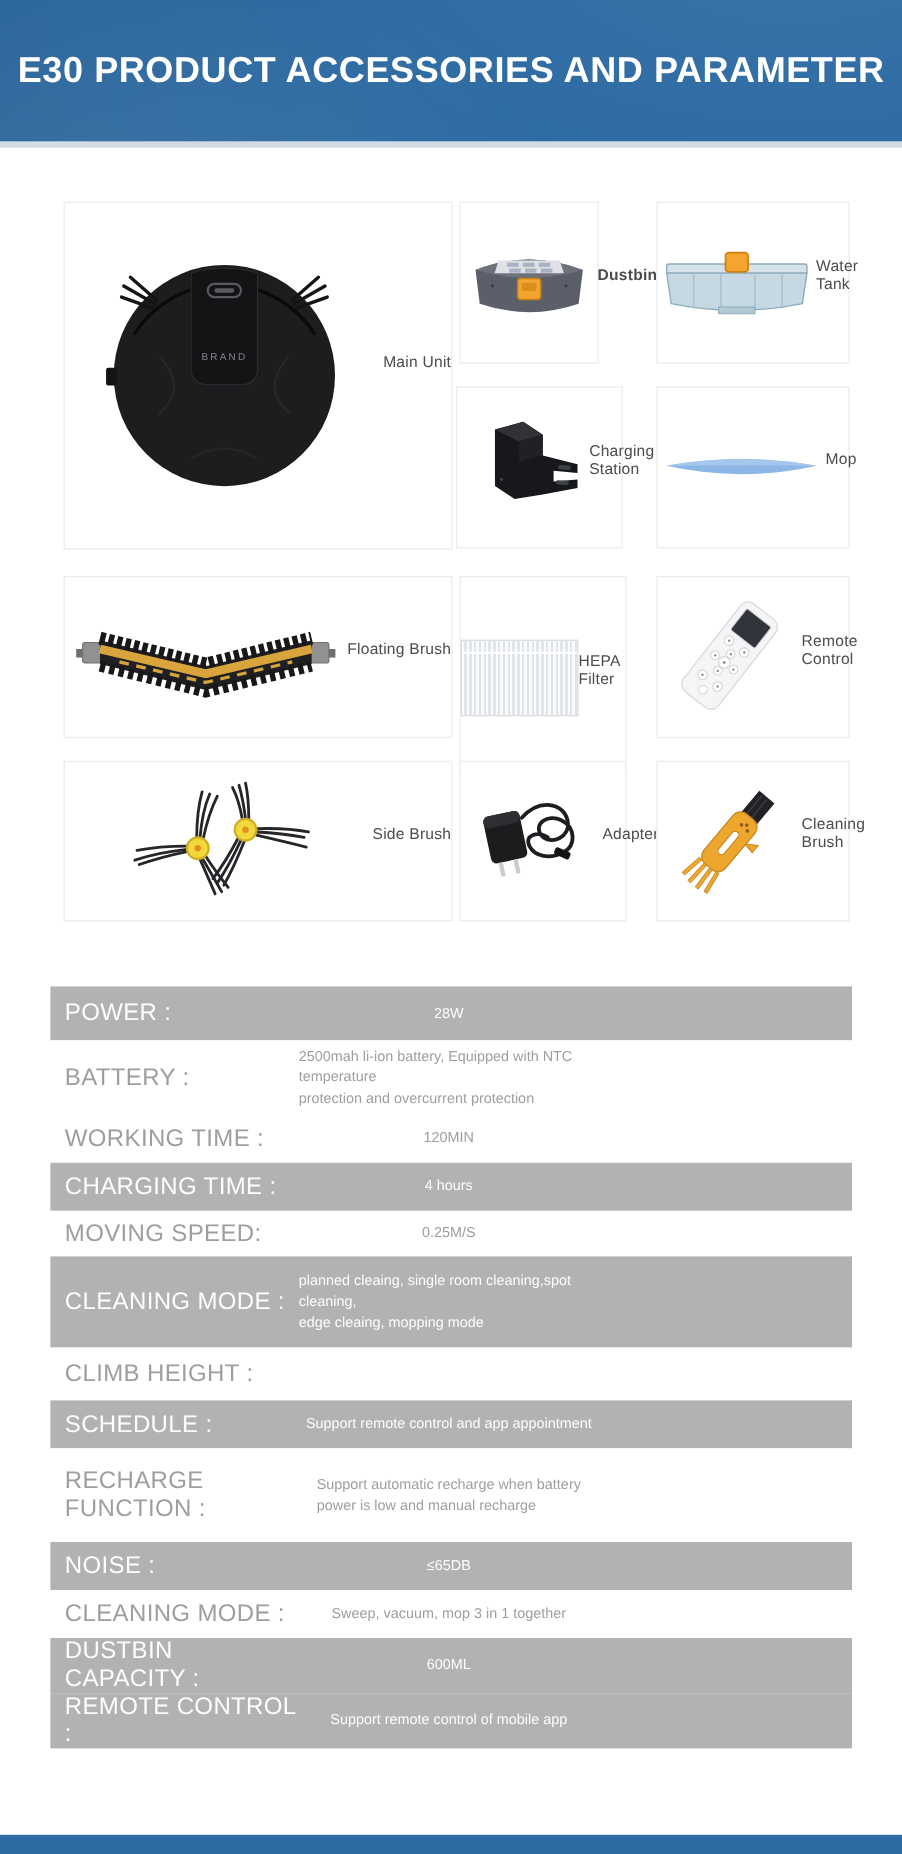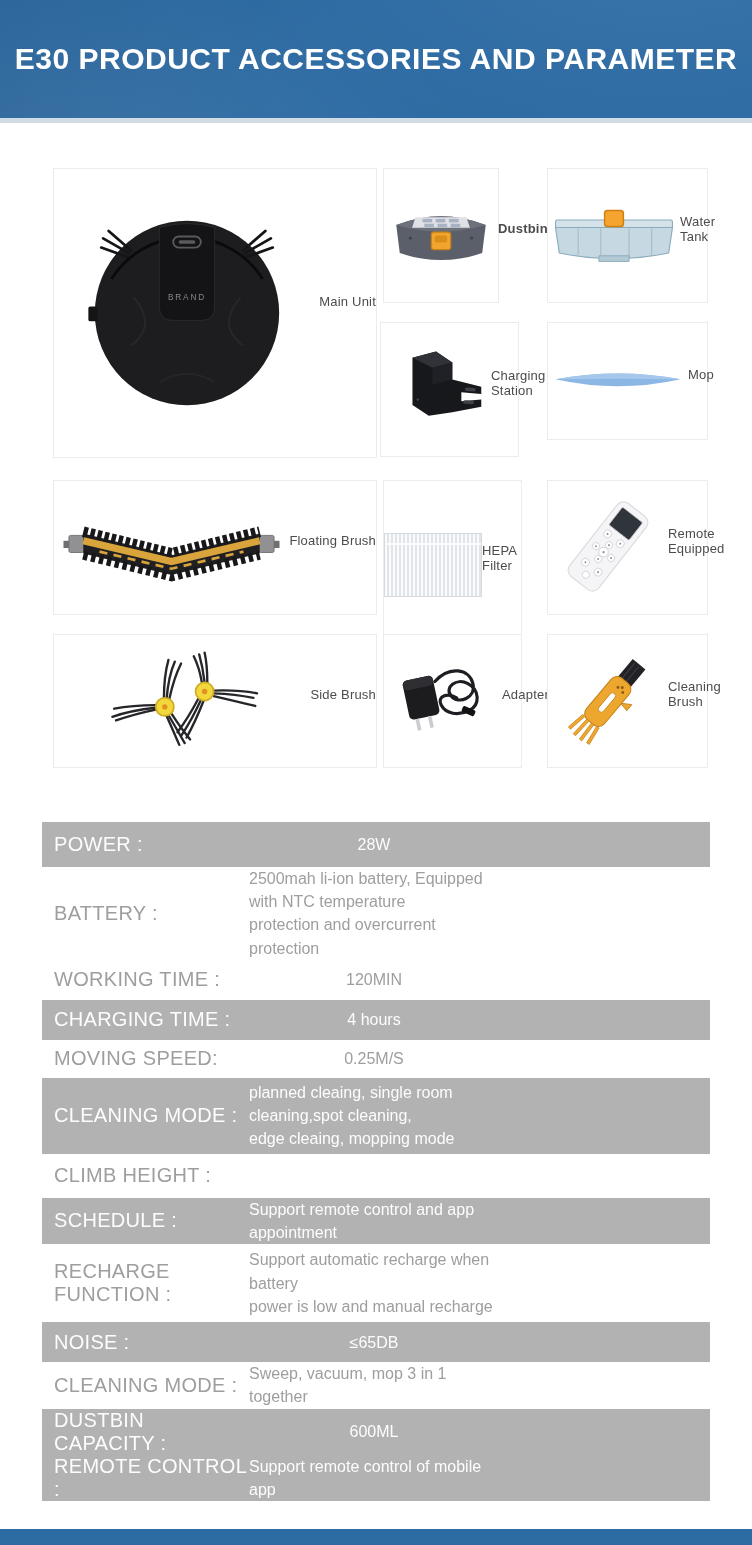--- a/index.html
+++ b/index.html
@@ -28,21 +28,21 @@
         background:repeating-linear-gradient(90deg,#fafbfc 0px,#fafbfc 2px,#e1e5e9 2px,#e1e5e9 4px);}
   .hepa:after{content:"";position:absolute;left:0;right:0;top:9px;height:2px;background:rgba(255,255,255,0.85);}
 
   
   .params{position:absolute;left:42px;top:822px;width:668px;}
   .prow{display:flex;align-items:center;box-sizing:border-box;}
   .prow.gray{background:#b2b2b2;color:#fdfdfd;}
   .prow.white{background:#fff;color:#9e9e9e;}
   .plabel{width:195px;padding-left:12px;flex-shrink:0;font-size:20px;letter-spacing:0.3px;}
   .pvalue{width:250px;display:flex;justify-content:center;flex-shrink:0;}
-  .pvalue span{font-size:16px;line-height:1.45;white-space:pre-line;text-align:left;}
+  .pvalue span{font-size:12px;line-height:1.45;white-space:pre-line;text-align:left;}
   .pspacer{flex:1;}
 
   .footer-bar{position:absolute;left:0;top:1529px;width:752px;height:16px;background:#2d6ba3;}
 </style>
 </head>
 <body>
 
 <div class="page">
 
   <div class="header">
@@ -126,21 +126,21 @@
           <path d="M34,12 L60,5 L78,17 L56,23 Z" fill="#303238"></path>
           <path d="M56,23 L78,17 L78,36 L56,42 Z" fill="#202126"></path>
           <rect x="92" y="45" width="12" height="4" rx="2" fill="#3e4147" transform="rotate(4 98 47)"></rect>
           <rect x="90" y="59" width="12" height="4" rx="2" fill="#3e4147" transform="rotate(4 96 61)"></rect>
           <circle cx="40" cy="58" r="1.5" fill="#3e4147"></circle>
         </svg>
       </div>
       <div class="cell-label">Charging Station</div>
     </div>
 
-    <div class="cell" style="left:547px;top:322px;width:161px;height:118px;">
+    <div class="cell" style="left:547px;top:322px;width:161px;height:135px;">
       <div class="art">
         <svg width="140" height="34" viewBox="0 0 150 36">
           <path d="M8,16 Q75,4 142,16 Q75,31 8,16 Z" fill="#8cb6e3"></path>
           <path d="M8,16 Q75,4 142,16 Q75,15 8,16 Z" fill="#a6c7ec"></path>
         </svg>
       </div>
       <div class="cell-label">Mop</div>
     </div>
 
     <div class="cell" style="left:53px;top:480px;width:324px;height:135px;text-align:center;">
@@ -192,21 +192,21 @@
               <circle cx="0" cy="-2" r="1.2"></circle>
                 <circle cx="0" cy="20" r="1.2"></circle>
                 <circle cx="-12" cy="9" r="1.2"></circle>
               <circle cx="12" cy="9" r="1.2"></circle>
                 <circle cx="-10" cy="33" r="1.2"></circle>
                 <circle cx="10" cy="33" r="1.2"></circle>
             </g>
           </g>
         </svg>
       </div>
-      <div class="cell-label">Remote Equipped</div>
+      <div class="cell-label">Remote Control</div>
     </div>
 
     <div class="cell" style="left:53px;top:634px;width:324px;height:134px;">
       <div class="art">
         <svg width="200" height="104" viewBox="0 0 210 115">
           <g stroke="#26262a" stroke-width="2.6" stroke-linecap="round" fill="none">
             <path d="M88,55 Q90,30 97,14"></path>
               <path d="M85,55 Q85,30 90,12"></path>
               <path d="M91,55 Q96,32 104,16"></path>
             <path d="M76,62 Q50,62 30,66"></path>

